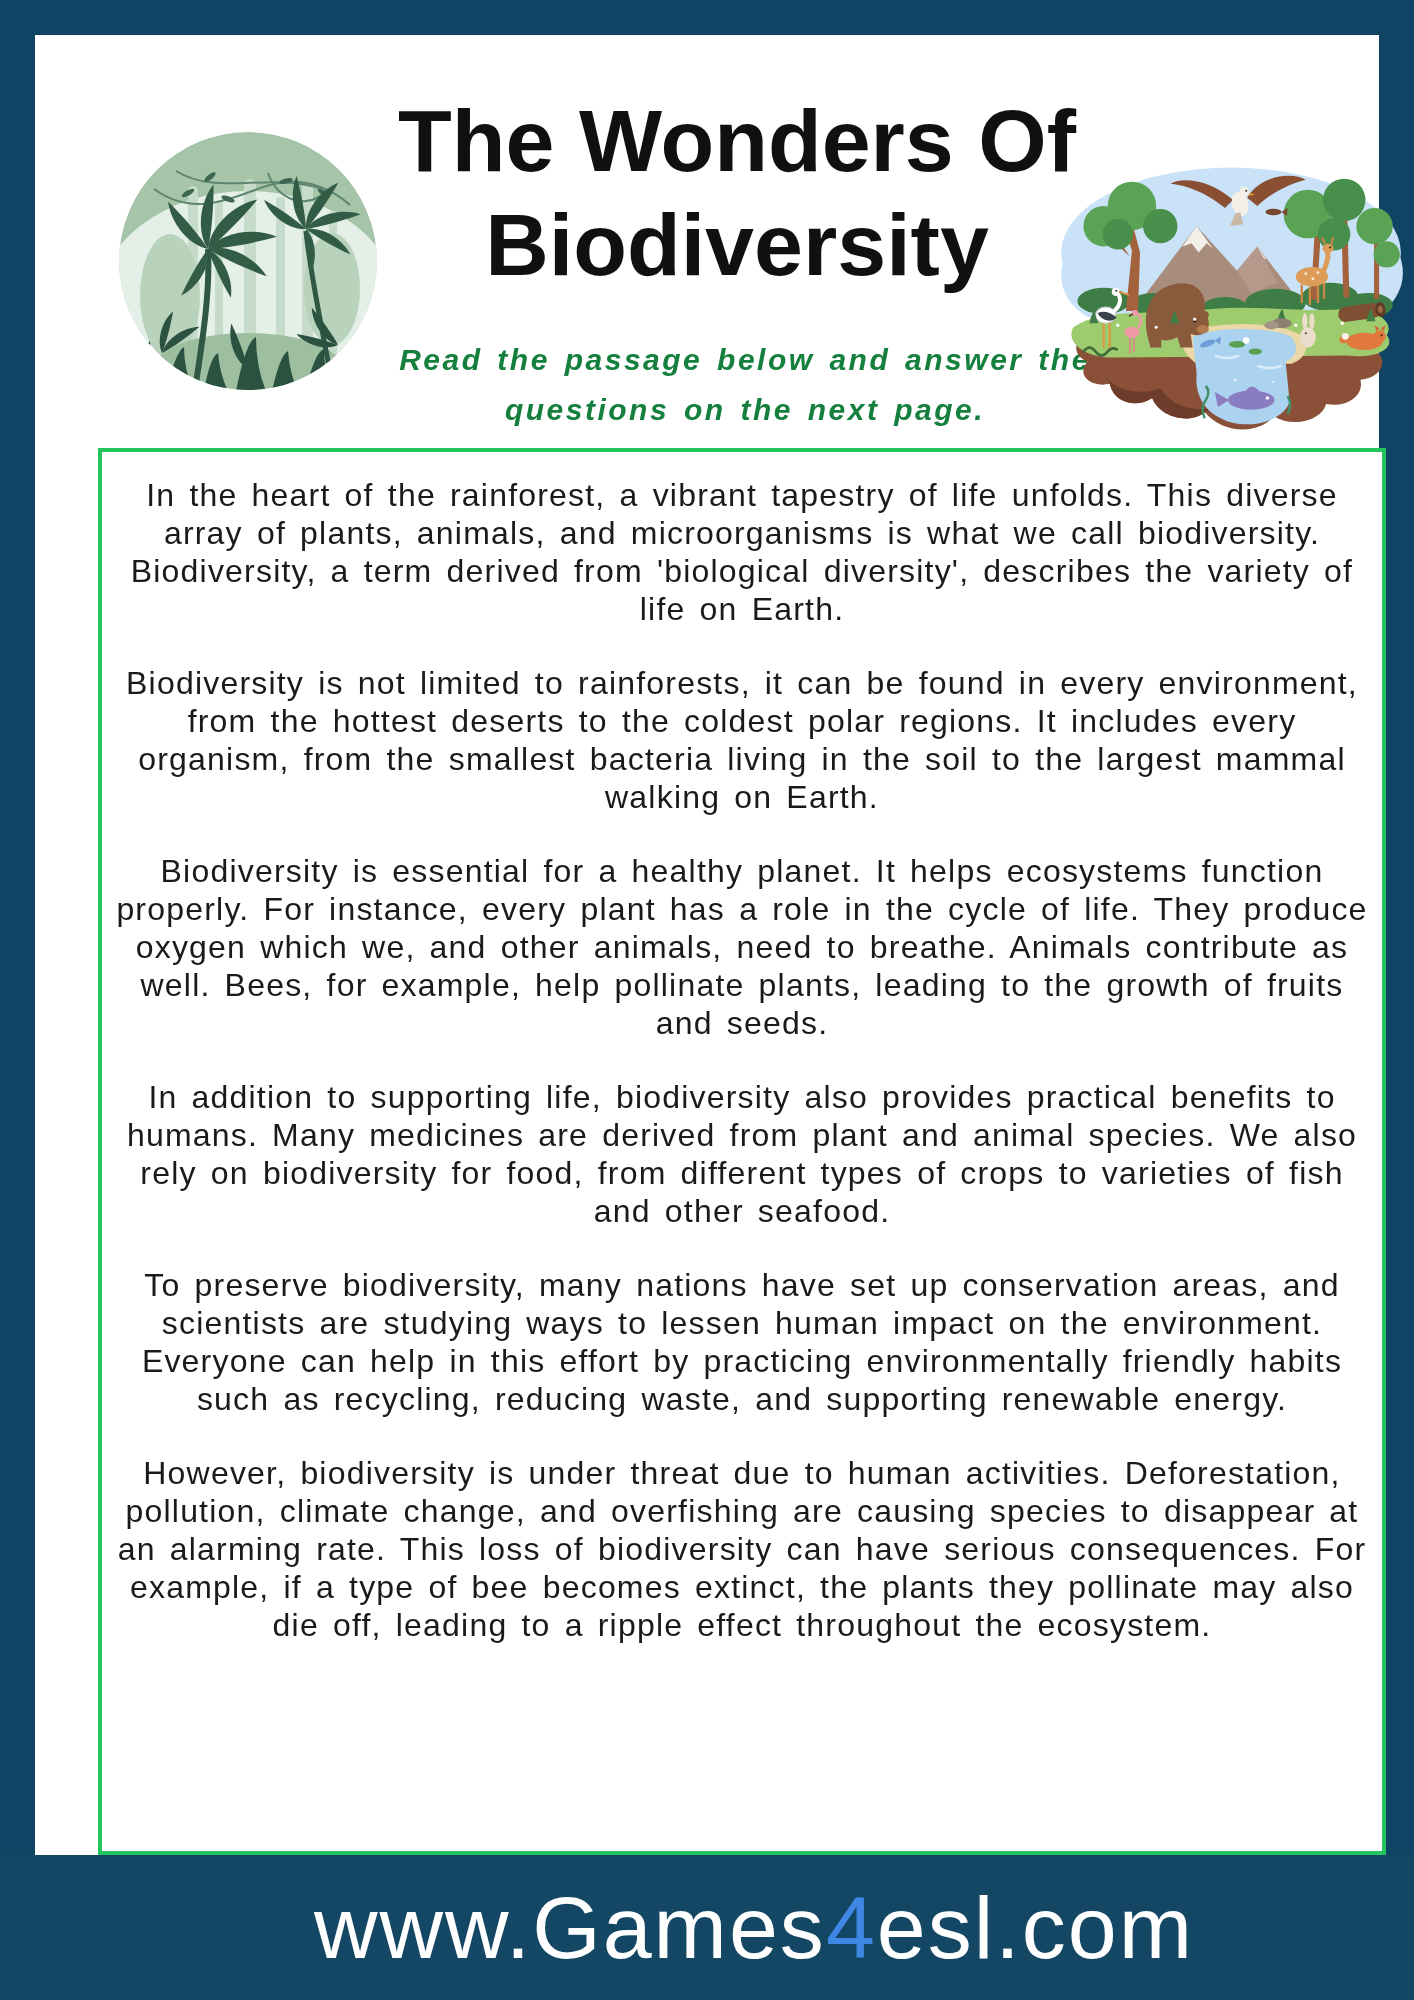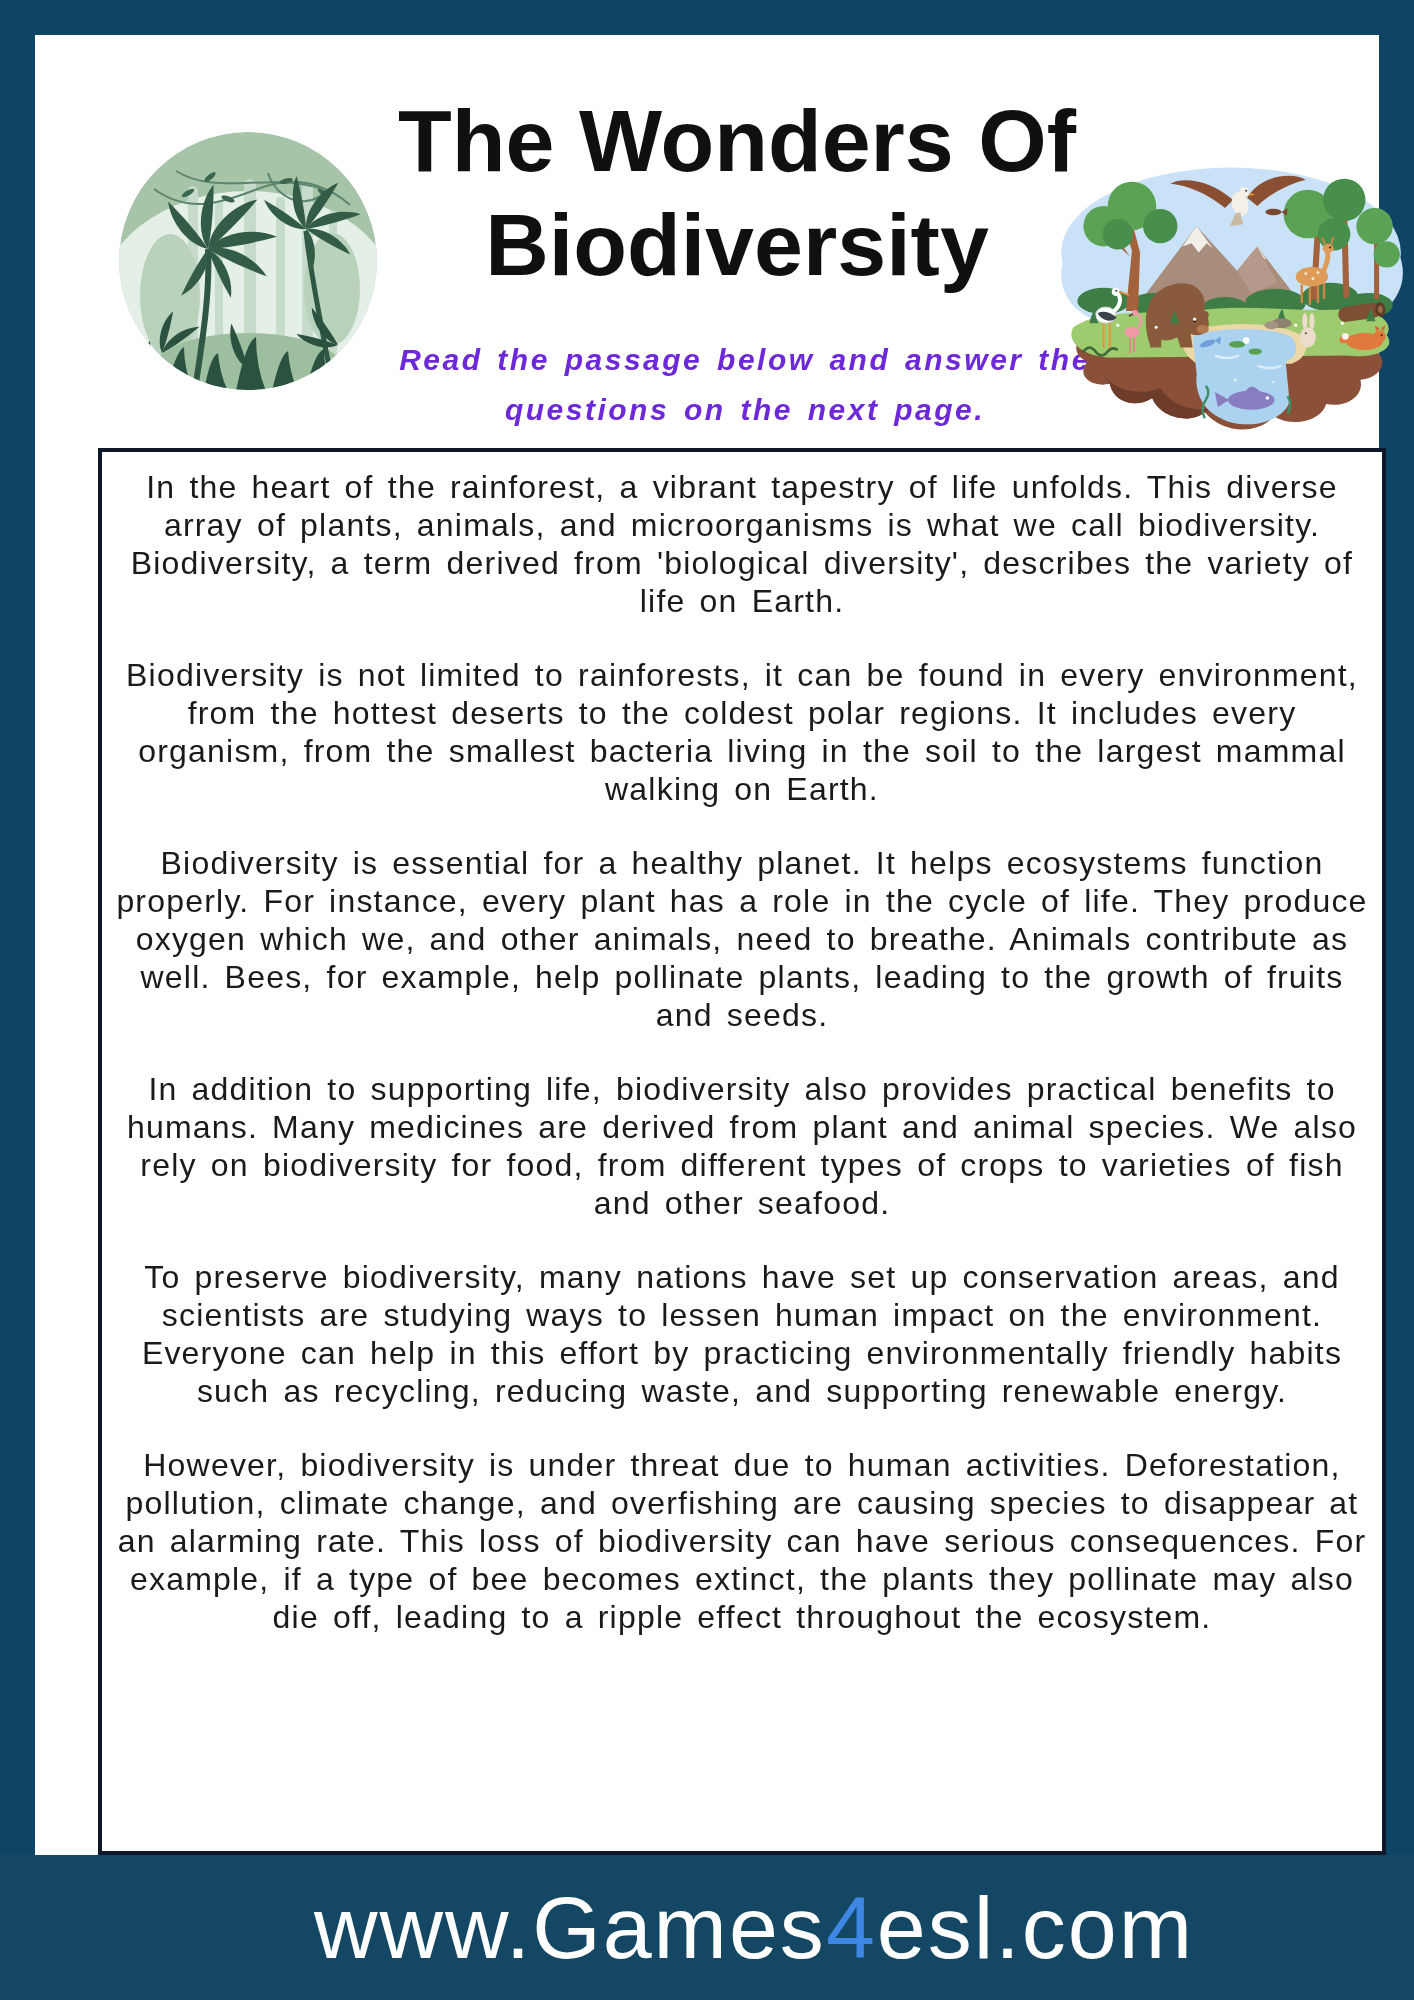--- a/index.html
+++ b/index.html
@@ -20,29 +20,29 @@
   .eco{
     position:absolute;left:1008px;top:128px;width:372px;height:282px;
   }
   .title{
     position:absolute;left:330px;top:48px;width:744px;
     text-align:center;color:#101010;
     font-weight:bold;font-size:88px;line-height:104px;letter-spacing:0px;margin-top:6px;
   }
   .subtitle{
     position:absolute;left:280px;top:300px;width:860px;
-    text-align:center;color:#6d28d9;
+    text-align:center;color:#15803d;
     font-weight:bold;font-style:italic;font-size:30px;line-height:50px;
     letter-spacing:2.5px;word-spacing:4px;
   }
   
   .passage-box{
     position:absolute;left:63px;top:413px;width:1288px;height:1407px;
-    box-sizing:border-box;border:4px solid #0f172a;background:#ffffff;
-    padding:16px 14px 0 14px;
+    box-sizing:border-box;border:4px solid #22c55e;background:#ffffff;
+    padding:24px 14px 0 14px;
     text-align:center;color:#1a1a1a;
     font-size:32px;line-height:38px;letter-spacing:1.2px;word-spacing:4px;
   }
   .passage-box p{margin:0 0 36px 0;}
   
   .footer-band{
     position:absolute;left:0;top:1855px;width:1414px;height:145px;
     background:#134763;
   }
   .site{

